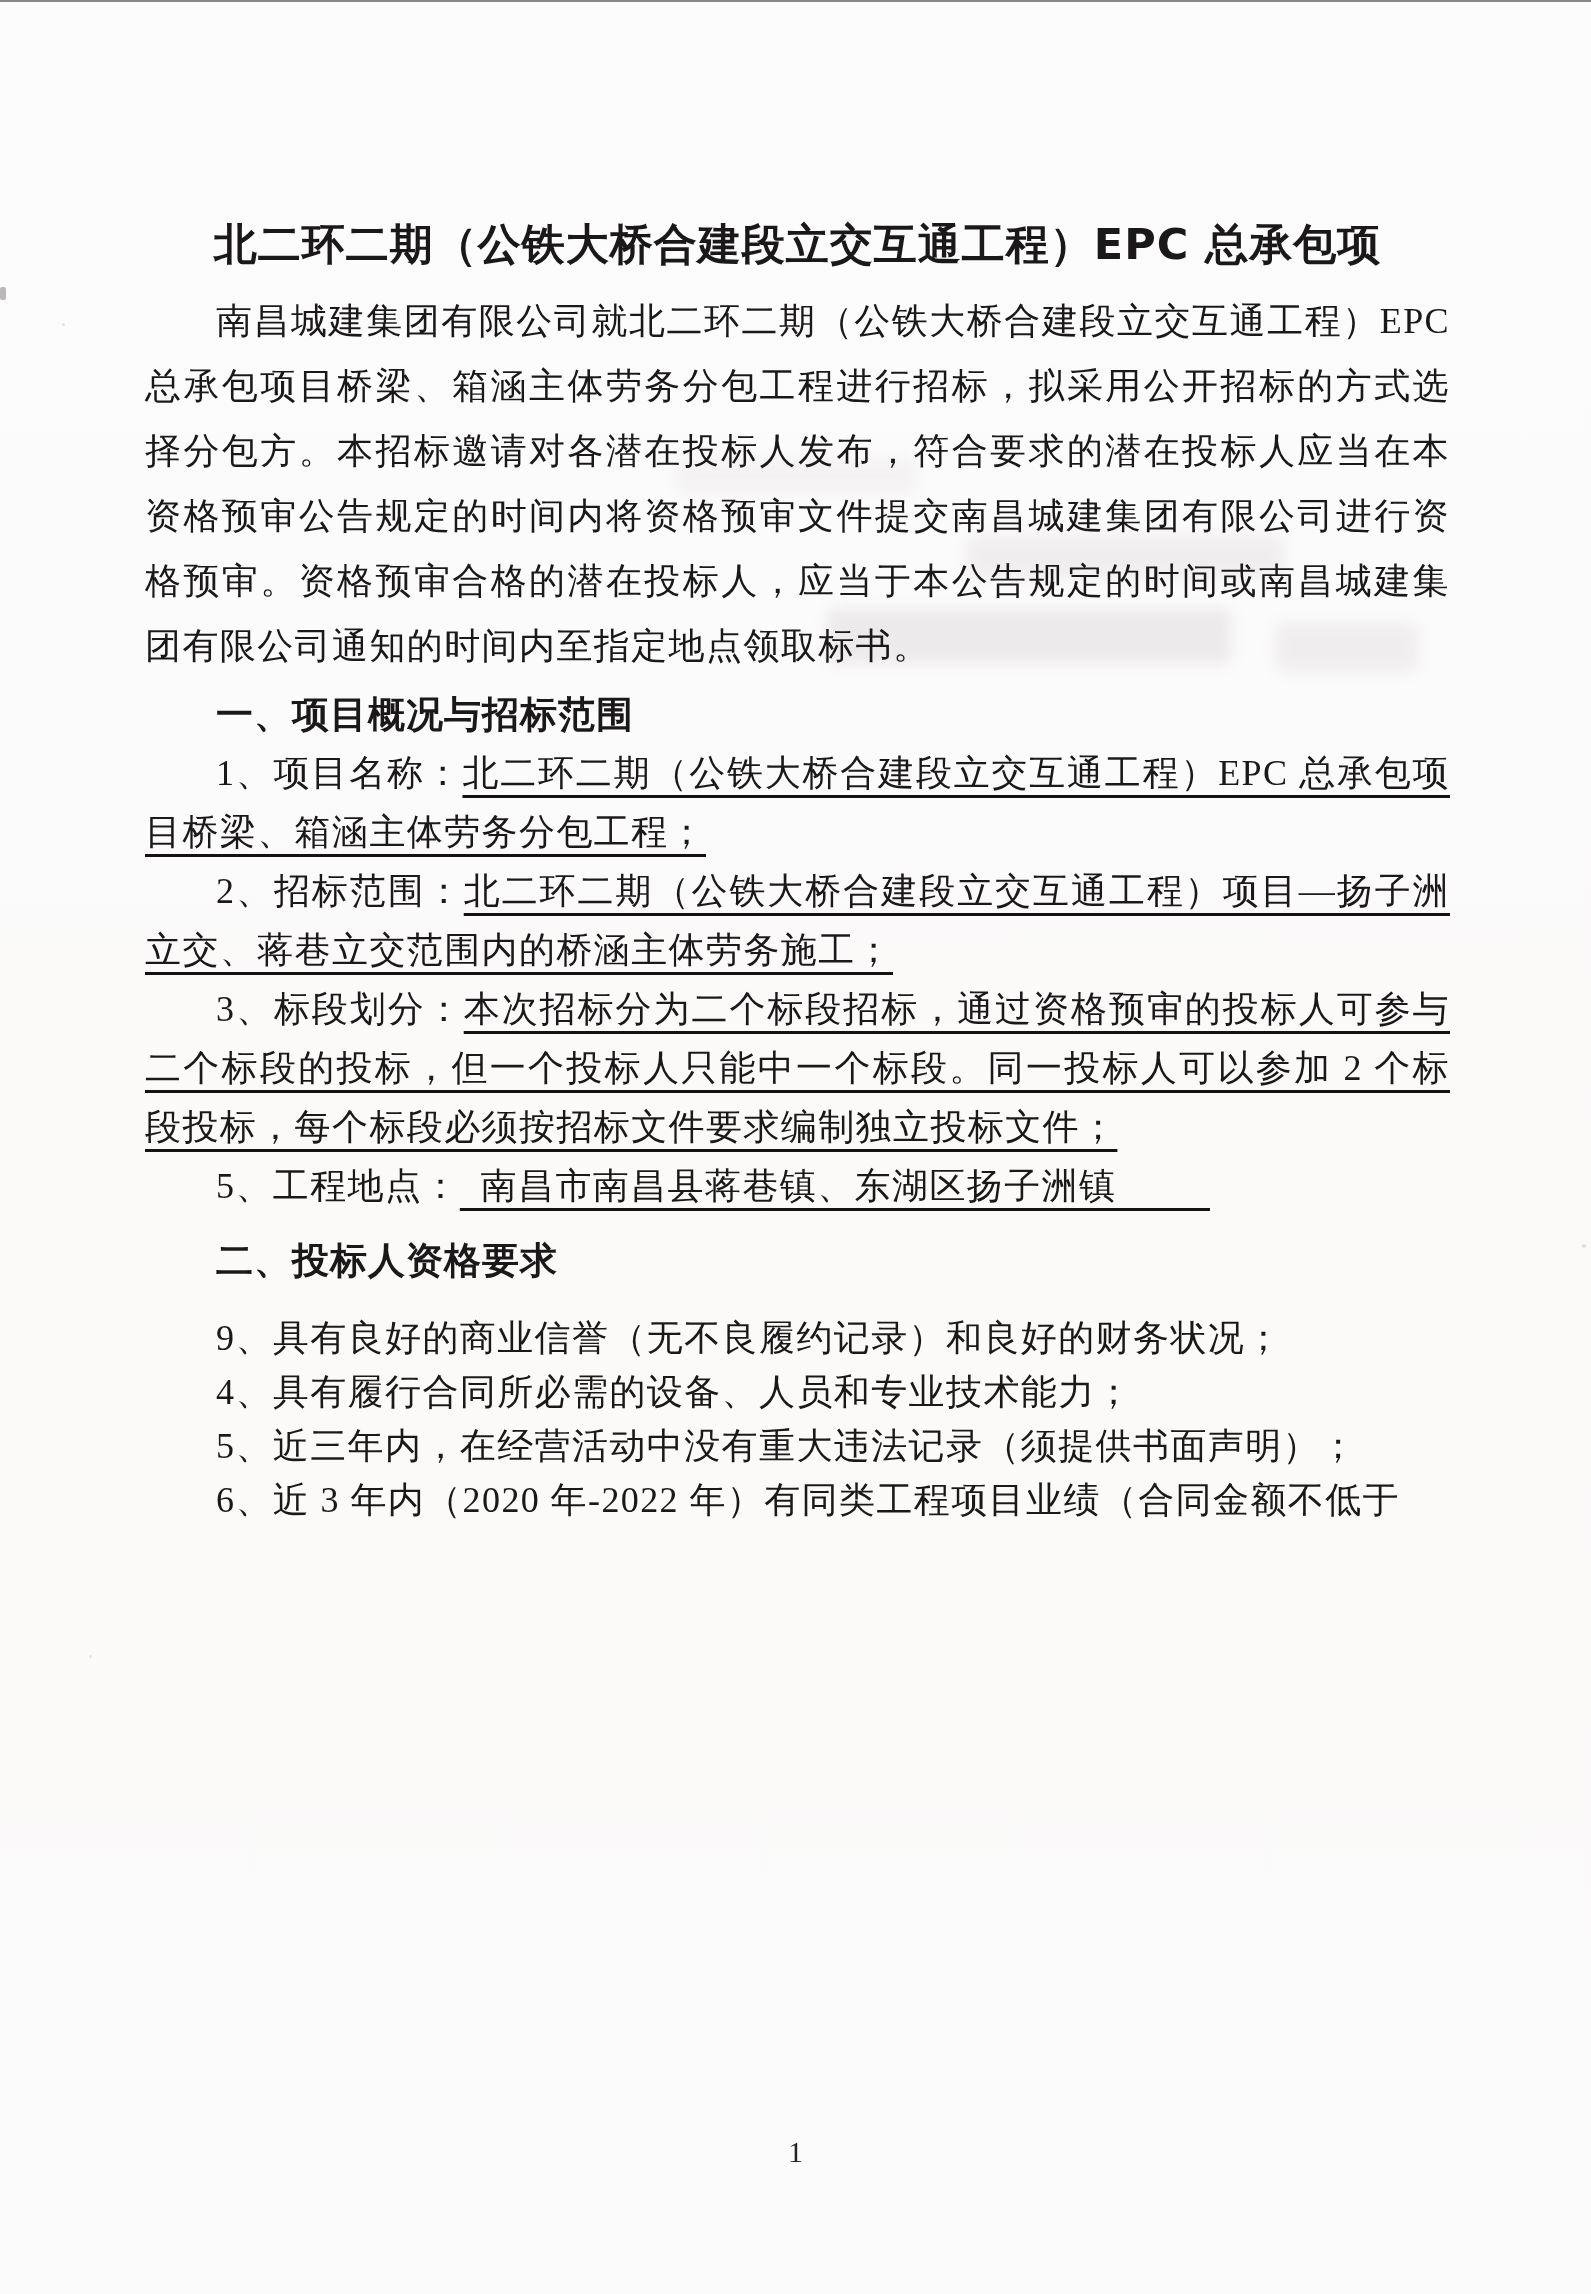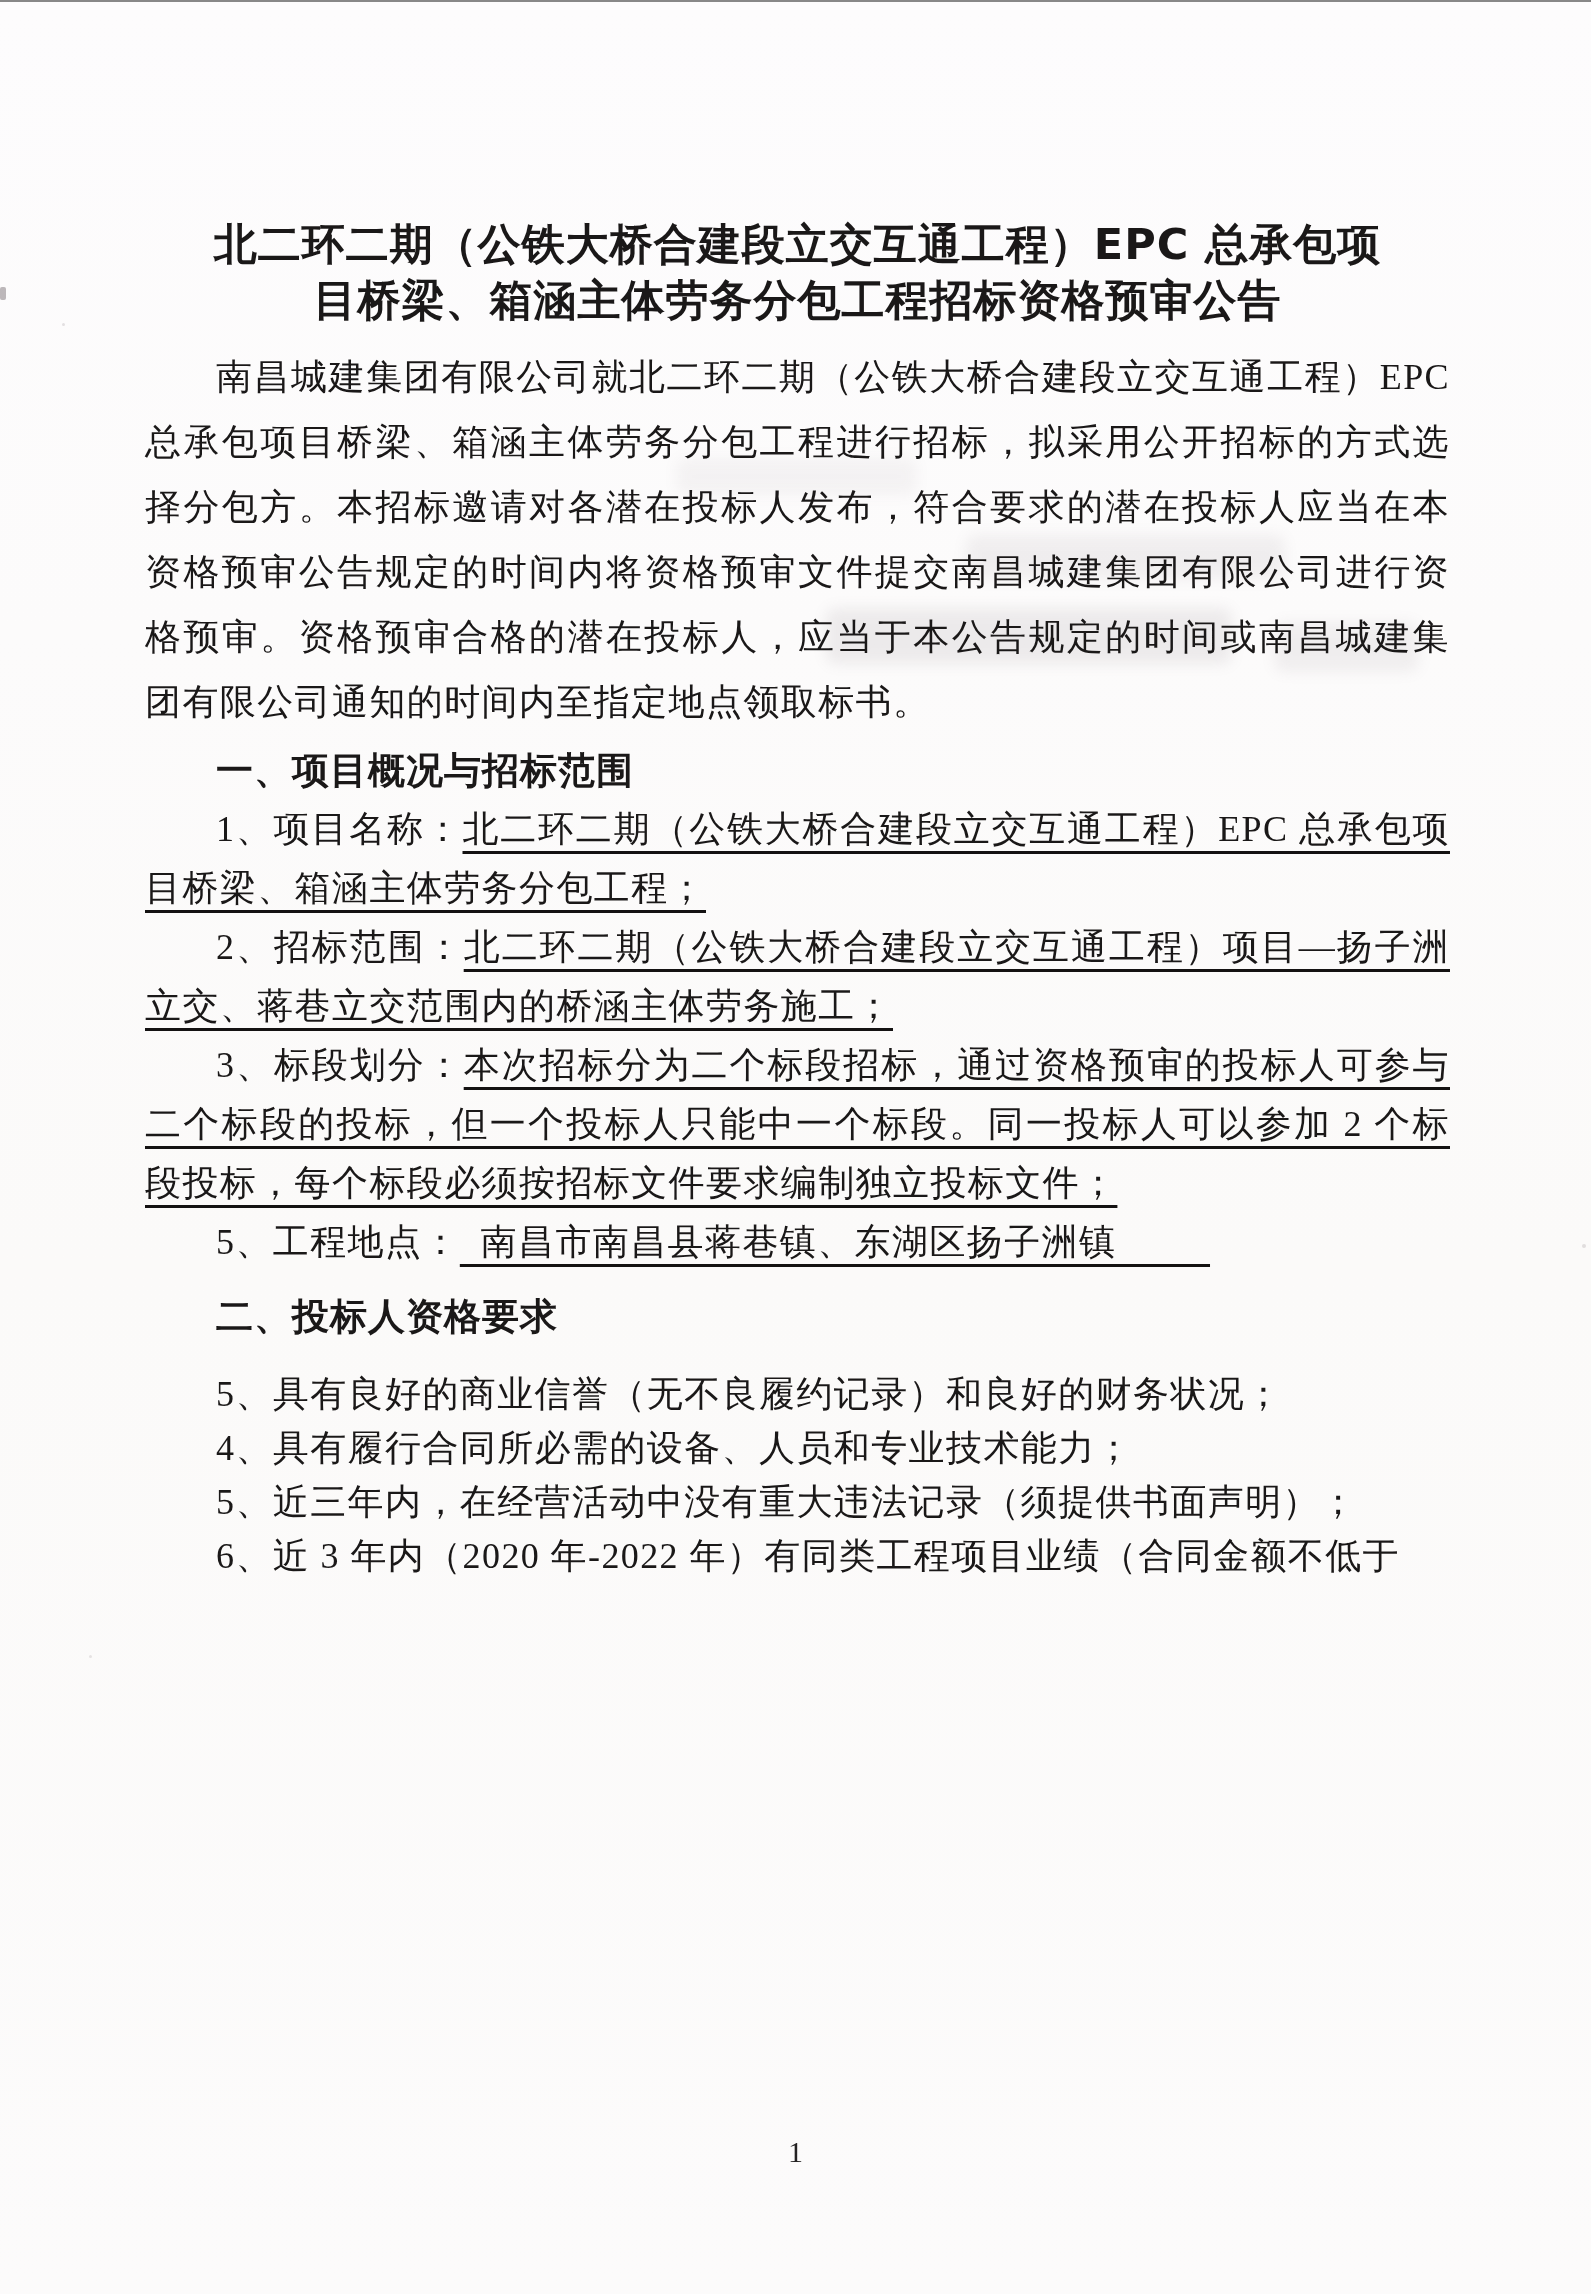--- a/index.html
+++ b/index.html
@@ -114,38 +114,37 @@
   <div class="smudge smudge-d"></div>
   <div class="speck speck-1"></div>
   <div class="speck speck-2"></div>
   <div class="speck speck-3"></div>
   <div class="speck speck-4"></div>
 
   <div class="content">
 
     <h1 class="doc-title">
       <span class="tline">北二环二期（公铁大桥合建段立交互通工程）EPC 总承包项</span>
-      <span class="tline">目桥梁、箱涵主体劳务分包工程招标资格预审公告</span>
     </h1>
 
     <p class="intro">南昌城建集团有限公司就北二环二期（公铁大桥合建段立交互通工程）EPC 总承包项目桥梁、箱涵主体劳务分包工程进行招标，拟采用公开招标的方式选择分包方。本招标邀请对各潜在投标人发布，符合要求的潜在投标人应当在本资格预审公告规定的时间内将资格预审文件提交南昌城建集团有限公司进行资格预审。资格预审合格的潜在投标人，应当于本公告规定的时间或南昌城建集团有限公司通知的时间内至指定地点领取标书。</p>
 
     <div class="sec-heading sec1-heading">一、项目概况与招标范围</div>
 
     <div class="sec1-items">
       <p class="item"><span>1、项目名称：</span><span class="ul">北二环二期（公铁大桥合建段立交互通工程）EPC 总承包项目桥梁、箱涵主体劳务分包工程；</span></p>
       <p class="item"><span>2、招标范围：</span><span class="ul">北二环二期（公铁大桥合建段立交互通工程）项目—扬子洲立交、蒋巷立交范围内的桥涵主体劳务施工；</span></p>
       <p class="item"><span>3、标段划分：</span><span class="ul">本次招标分为二个标段招标，通过资格预审的投标人可参与二个标段的投标，但一个投标人只能中一个标段。同一投标人可以参加 2 个标段投标，每个标段必须按招标文件要求编制独立投标文件；</span></p>
       <p class="item"><span>5、工程地点：</span><span class="ul">&nbsp;&nbsp;南昌市南昌县蒋巷镇、东湖区扬子洲镇&nbsp;&nbsp;&nbsp;&nbsp;&nbsp;&nbsp;&nbsp;&nbsp;&nbsp;</span></p>
     </div>
 
     <div class="sec-heading sec2-heading">二、投标人资格要求</div>
 
     <div class="sec2-items">
-      <p class="item">5、具有良好的商业信誉（无不良履约记录）和良好的财务状况；</p>
+      <p class="item">9、具有良好的商业信誉（无不良履约记录）和良好的财务状况；</p>
       <p class="item">4、具有履行合同所必需的设备、人员和专业技术能力；</p>
       <p class="item">5、近三年内，在经营活动中没有重大违法记录（须提供书面声明）；</p>
       <p class="item">6、近 3 年内（2020 年-2022 年）有同类工程项目业绩（合同金额不低于</p>
     </div>
 
   </div>
 
   <div class="page-number">1</div>
 
 </div>

